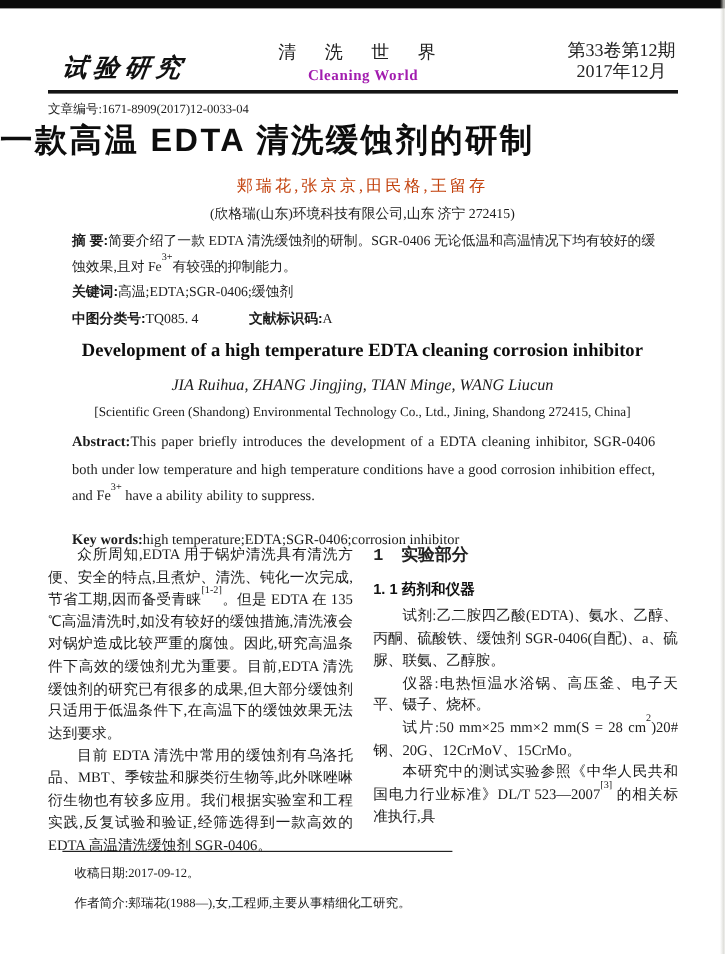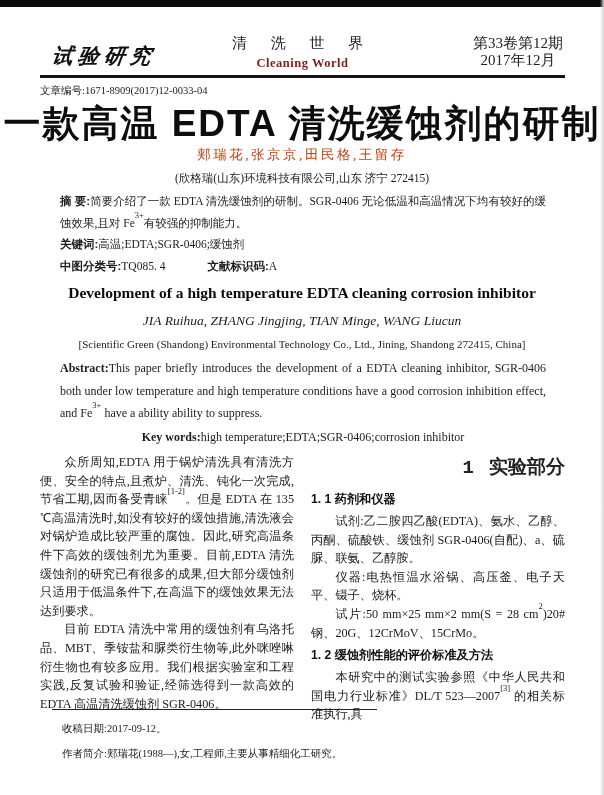--- a/index.html
+++ b/index.html
@@ -13,57 +13,57 @@
 
   
   .header { position:absolute; left:40px; top:34px; width:525px; height:40px; }
   .col-tag {
     position:absolute; left:12px; top:8px;
     font-family:"Liberation Serif", serif; font-style:italic; font-weight:900;
     font-size:21px; letter-spacing:5px; color:#111; transform:skewX(-8deg);
   }
   .journal-center { position:absolute; left:0; right:0; top:0; text-align:center; }
   .j-zh { font-size:15px; letter-spacing:10px; color:#222; }
-  .j-en { font-weight:bold; font-size:12.5px; margin-top:3px; letter-spacing:0.5px; color:#7f1d1d; }
+  .j-en { font-weight:bold; font-size:12.5px; margin-top:3px; letter-spacing:0.5px; color:#a21caf; }
   .issue { position:absolute; right:2px; top:1px; text-align:center; font-size:15px; line-height:17px; color:#222; }
   .head-rule { position:absolute; left:40px; top:75px; width:525px; height:2.5px; background:#151515; }
 
   .article-id { position:absolute; left:40px; top:84px; font-size:10.5px; color:#1c1c1c; }
 
   
   .title-zh {
-    position:absolute; left:0; top:99px; width:604px; text-align:center;
-    font-family:"Liberation Sans", sans-serif; font-weight:700; font-size:37px; letter-spacing:2px; color:#0d0d0d;
+    position:absolute; left:0; top:99px; width:604px; text-align:left;
+    font-family:"Liberation Sans", sans-serif; font-weight:700; font-size:27px; letter-spacing:2px; color:#0d0d0d;
   }
   .authors-zh { position:absolute; left:0; top:146px; width:604px; text-align:center;
     font-size:13.5px; letter-spacing:2.5px; color:#c2410c; }
   .affil-zh { position:absolute; left:0; top:171px; width:604px; text-align:center; font-size:11.5px; color:#1a1a1a; }
 
   
   .cn-meta { position:absolute; left:60px; top:191px; width:486px; font-size:11.5px; line-height:21.5px; }
   .cn-meta .lbl { font-family:"Liberation Sans", sans-serif; font-weight:700; }
   .cn-abs-p { text-align:justify; }
   .cn-clc .gap { display:inline-block; width:42px; }
 
   
   .en-head { position:absolute; left:0; top:284px; width:604px; text-align:center; }
   .en-title { font-weight:bold; font-size:15.5px; color:#0d0d0d; }
   .en-authors { font-style:italic; font-size:13.5px; margin-top:11px; color:#1a1a1a; }
   .en-affil { font-size:11px; margin-top:9px; color:#1a1a1a; }
   .en-abs { position:absolute; left:60px; top:357px; width:486px; font-size:12px; line-height:22.5px; text-align:justify; }
   .en-abs .lbl { font-weight:bold; }
-  .en-kw { margin-top:1px; text-align:center; }
+  .en-kw { margin-top:13px; text-align:left; }
 
   
   .columns { position:absolute; left:40px; top:449px; width:525px; }
   .col-left  { position:absolute; left:0; top:4px; width:254px; }
   .col-right { position:absolute; right:0; top:0; width:254px; }
   .body-p { margin:0; text-indent:2em; font-size:12.2px; line-height:18.6px; text-align:justify; color:#1b1b1b; }
-  .sec1 { font-family:Liberation Mono, monospace; font-weight:600; font-size:19px; color:#222;
-    margin:5px 0 11px 0;text-align:right; }
+  .sec1 { font-family:Liberation Mono, monospace; font-weight:600; font-size:14px; color:#222;
+    margin:5px 0 11px 0; }
   .sec1 .sec-num { margin-right:15px; }
   .subsec { font-family:"Liberation Sans", sans-serif; font-weight:700; font-size:12.2px; color:#111;
     margin:5px 0 4px 0; }
   sup.s { font-size:8.5px; position:relative; top:-4px; line-height:0; }
 
   
   .foot-rule { position:absolute; left:52px; top:709px; width:325px; height:1.2px; background:#222; }
   .footnotes { position:absolute; left:62px; top:716px; width:480px; font-size:10.5px; line-height:25px; color:#1c1c1c; }
 </style>
 </head>
@@ -128,21 +128,20 @@
     <div class="col-right">
       <div class="sec1">
         <span class="sec-num">1</span><span>实验部分</span>
       </div>
       <div class="subsec">1. 1  药剂和仪器</div>
       <p class="body-p">试剂:乙二胺四乙酸(EDTA)、氨水、乙醇、丙酮、硫酸铁、缓蚀剂 SGR-0406(自配)、a、硫脲、联氨、乙醇胺。</p>
       <p class="body-p">仪器:电热恒温水浴锅、高压釜、电子天平、镊子、烧杯。</p>
       <p class="body-p">
         <span>试片:50 mm×25 mm×2 mm(S = 28 cm</span><sup class="s">2</sup><span>)20#钢、20G、12CrMoV、15CrMo。</span>
       </p>
-      <div class="subsec">1. 2  缓蚀剂性能的评价标准及方法</div>
       <p class="body-p">
         <span>本研究中的测试实验参照《中华人民共和国电力行业标准》DL/T 523—2007</span><sup class="s">[3]</sup><span> 的相关标准执行,具</span>
       </p>
     </div>
   </div>
 
   <div class="foot-rule"></div>
   <div class="footnotes">
     <div>收稿日期:2017-09-12。</div>
     <div>作者简介:郏瑞花(1988—),女,工程师,主要从事精细化工研究。</div>

